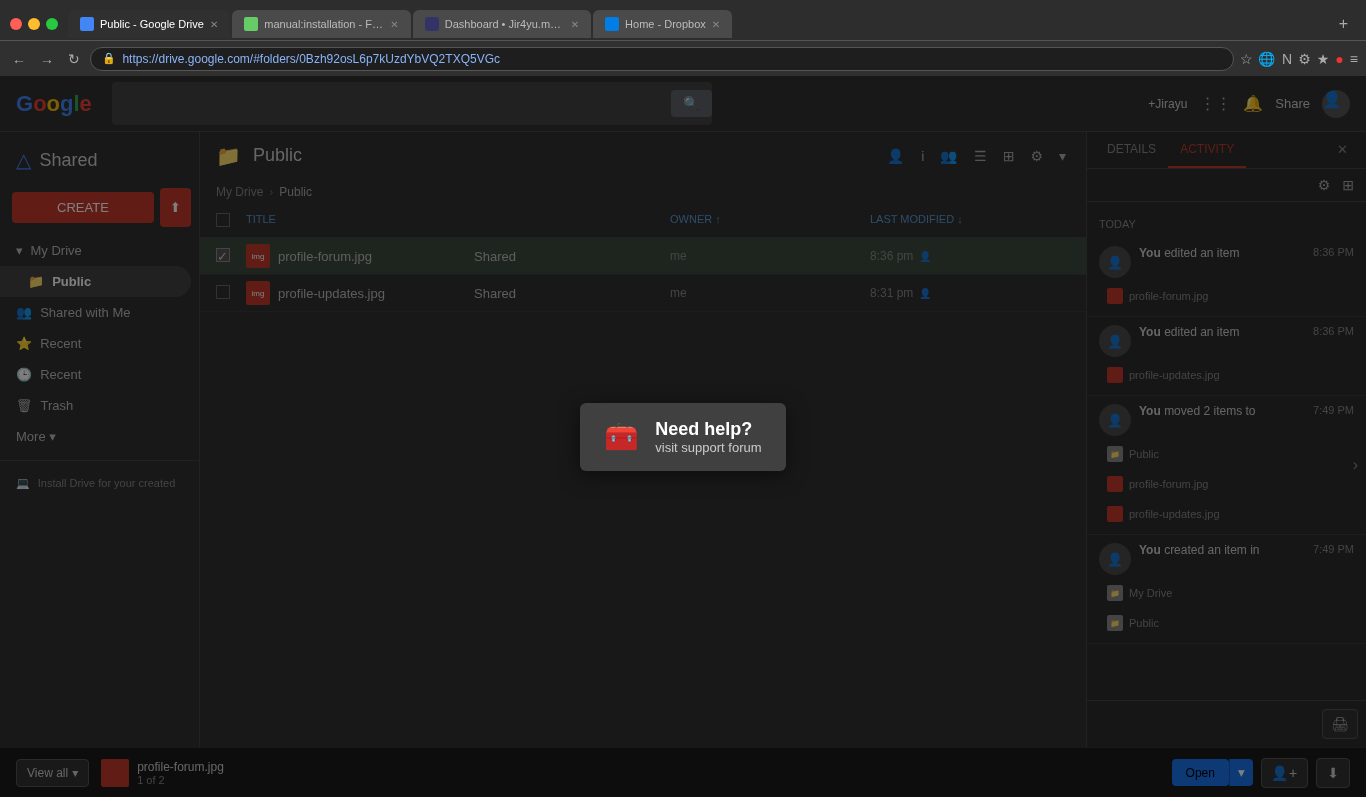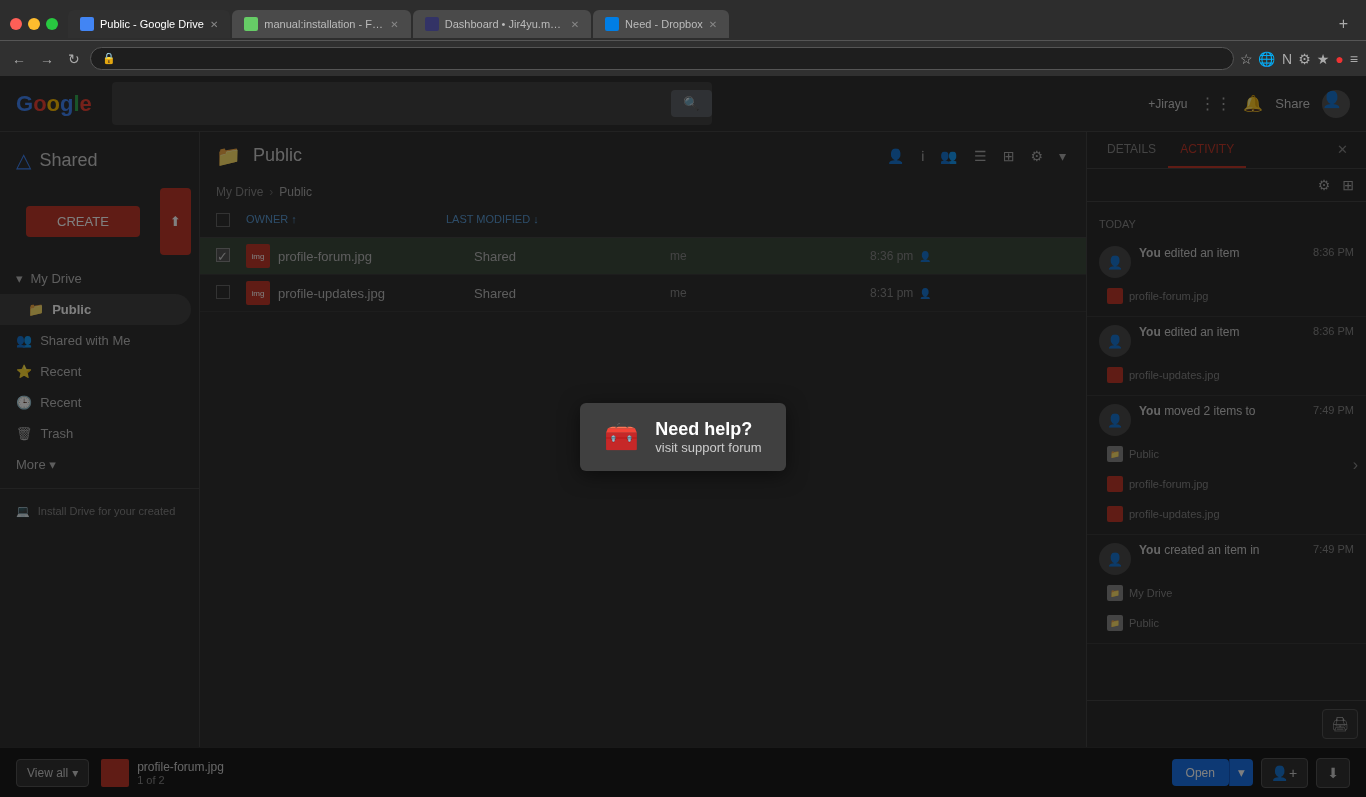--- a/index.html
+++ b/index.html
@@ -113,21 +113,21 @@
     .help-text-sub { font-size: 13px; color: #ccc; }
 
     
     .bottom-bar { background: #1a1a1a; height: 50px; display: flex; align-items: center; padding: 0 16px; gap: 12px; border-top: 1px solid #333; }
     .view-all-btn { background: #333; color: #ccc; border: 1px solid #555; padding: 6px 10px; border-radius: 4px; font-size: 12px; cursor: pointer; display: flex; align-items: center; gap: 4px; }
     .bottom-file-info { display: flex; align-items: center; gap: 8px; }
     .bottom-thumb { width: 28px; height: 28px; background: #c0392b; border-radius: 2px; }
     .bottom-filename { color: #ccc; font-size: 12px; }
     .bottom-count { color: #888; font-size: 11px; }
     .bottom-actions { margin-left: auto; display: flex; gap: 8px; align-items: center; }
-    .open-btn { background: #1a73e8; color: #ffffff; border: none; padding: 6px 14px; border-radius: 4px; font-size: 12px; cursor: pointer; display: flex; align-items: center; gap: 4px; text-align: right; }
+    .open-btn { background: #1a73e8; color: #000000; border: none; padding: 6px 14px; border-radius: 4px; font-size: 12px; cursor: pointer; display: flex; align-items: center; gap: 4px; text-align: right; }
     .open-dropdown { background: #1a73e8; color: white; border: none; border-left: 1px solid #1558c0; padding: 6px 8px; border-radius: 0 4px 4px 0; cursor: pointer; }
     .action-icon-btn { background: #333; border: 1px solid #555; color: #ccc; padding: 6px 10px; border-radius: 4px; cursor: pointer; font-size: 14px; }
     .app-wrapper { position: relative; height: calc(797px - 76px); }
 
     .checkbox-square { width: 14px; height: 14px; border: 1px solid #666; display: inline-block; }
 
     
     .file-area-header { display: flex; align-items: center; padding: 10px 16px; gap: 8px; }
     .folder-icon-large { font-size: 20px; color: #888; margin-right: 4px; }
 
@@ -155,33 +155,34 @@
         <span class="tab-label">manual:installation - Flyss...</span>
         <span class="tab-close">✕</span>
       </div>
       <div class="tab">
         <span class="tab-favicon jir"></span>
         <span class="tab-label">Dashboard • Jir4yu.me — ...</span>
         <span class="tab-close">✕</span>
       </div>
       <div class="tab">
         <span class="tab-favicon dropbox"></span>
-        <span class="tab-label">Need - Dropbox</span>
+        <span class="tab-label">Home - Dropbox</span>
         <span class="tab-close">✕</span>
       </div>
     </div>
     <button class="new-tab-btn">+</button>
   </div>
 
   <div class="address-bar">
     <button class="nav-btn">←</button>
     <button class="nav-btn">→</button>
     <button class="nav-btn">↻</button>
     <div class="url-bar">
       <span class="lock">🔒</span>
+      <span class="url-text">https://drive.google.com/#folders/0Bzh92osL6p7kUzdYbVQ2TXQ5VGc</span>
     </div>
     <div class="address-icons">
       <span>☆</span>
       <span>🌐</span>
       <span>N</span>
       <span>⚙</span>
       <span>★</span>
       <span style="color:#e33">●</span>
       <span>≡</span>
     </div>
@@ -215,21 +216,21 @@
     </div>
 
     <div class="main-content">
 
       <div class="sidebar">
         <div class="drive-logo">
           <span class="drive-icon">△</span>
           <span class="drive-text">Shared</span>
         </div>
         <div style="display:flex; margin: 0 8px 8px; gap:2px;">
-          <button class="create-btn" style="flex:1; margin:18px; justify-content:center;">CREATE</button>
+          <button class="create-btn" style="flex:1; margin:4px; justify-content:center;">CREATE</button>
           <button style="background:#c0392b;color:white;border:none;padding:8px 10px;border-radius:4px;cursor:pointer;">⬆</button>
         </div>
         <div class="sidebar-nav">
           <div class="nav-item">
             <span>▾</span>
             <span>My Drive</span>
           </div>
           <div class="nav-item active" style="padding-left:28px;">
             <span style="color:#888;">📁</span>
             <span>Public</span>
@@ -277,20 +278,21 @@
         </div>
         <div class="breadcrumb">
           <span class="breadcrumb-link">My Drive</span>
           <span class="breadcrumb-sep">›</span>
           <span class="breadcrumb-current">Public</span>
         </div>
         <div class="file-col-headers">
           <div class="col-check">
             <span class="checkbox-square"></span>
           </div>
+          <div class="col-title">TITLE</div>
           <div class="col-owner">OWNER ↑</div>
           <div class="col-modified">LAST MODIFIED ↓</div>
         </div>
 
         <div class="file-row selected">
           <div class="col-check">
             <span class="checkbox-square" style="background:#555; border-color:#888;">✓</span>
           </div>
           <div style="flex:1; display:flex; align-items:center;">
             <div class="file-thumb">img</div>

